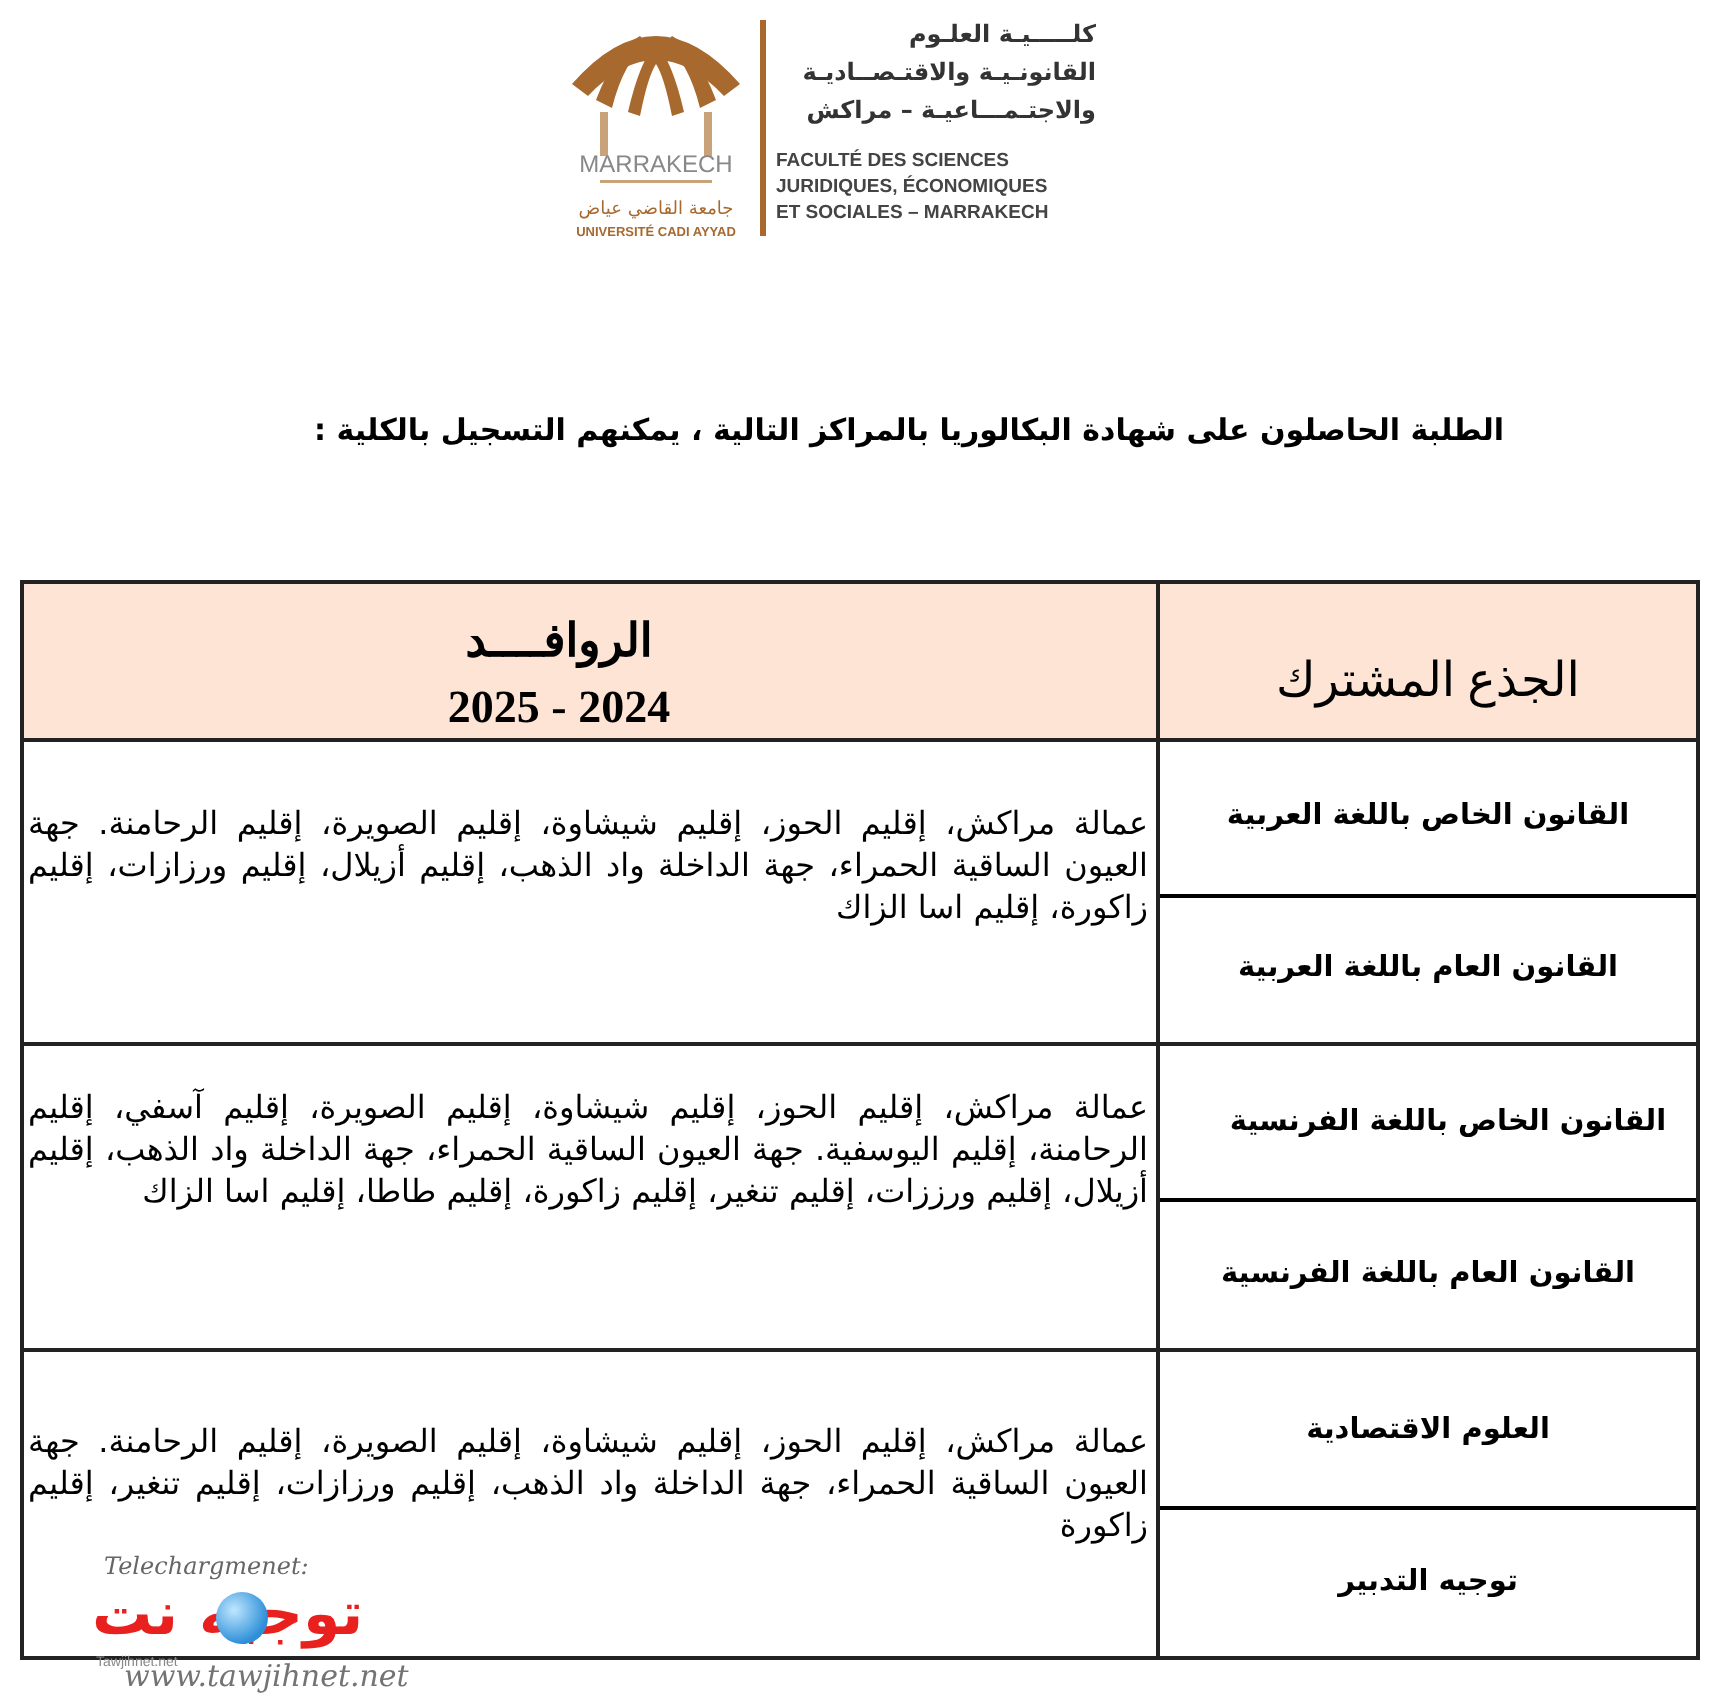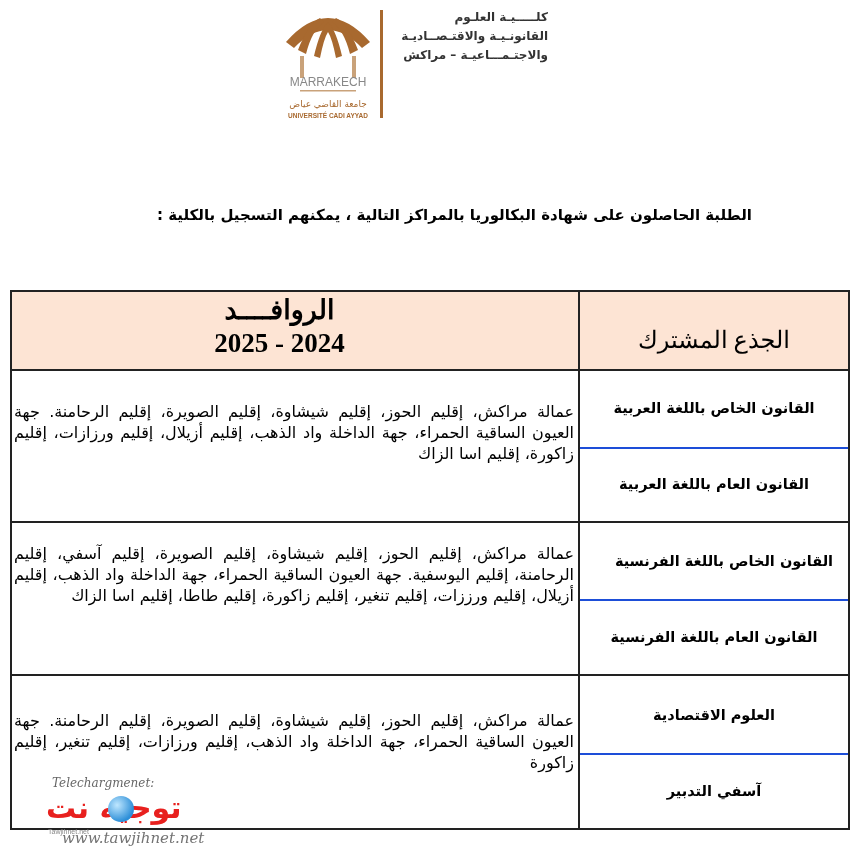--- a/index.html
+++ b/index.html
@@ -12,27 +12,27 @@
     .logo-ar { position: absolute; left: 110px; top: 4px; width: 160px; text-align: right; direction: rtl; font-family: "DejaVu Sans", sans-serif; font-weight: bold; font-size: 12px; line-height: 19px; color: #333; }
     .logo-fr { position: absolute; left: 110px; top: 70px; width: 165px; text-align: left; font-family: "Liberation Sans", sans-serif; font-weight: bold; font-size: 9.5px; line-height: 13px; color: #444; }
 
     
     .intro { position: absolute; left: 60px; top: 202px; width: 692px; text-align: right; direction: rtl; font-family: "DejaVu Sans", sans-serif; font-weight: bold; font-size: 15px; line-height: 26px; }
 
     
     .tbl { position: absolute; left: 10px; top: 290px; width: 840px; height: 540px; border: 2px solid #222; box-sizing: border-box; }
     .hdr { position: absolute; left: 0; top: 0; right: 0; height: 77px; background: #fde4d4; border-bottom: 2px solid #222; }
     .col-divider { position: absolute; left: 566px; top: 0; bottom: 0; width: 2px; background: #222; }
-    .hdr-left { position: absolute; left: 0; top: 0; width: 535px; height: 77px; text-align: center; font-family: "Liberation Serif", serif; font-weight: bold; font-size: 27px; line-height: 33px; padding-top: 2px; box-sizing: border-box; }
+    .hdr-left { position: absolute; left: 0; top: 0; width: 535px; height: 77px; text-align: center; font-family: "Liberation Serif", serif; font-weight: bold; font-size: 23px; line-height: 33px; padding-top: 12px; box-sizing: border-box; }
     .hdr-right { position: absolute; left: 568px; right: 0; top: 16px; height: 64px; display: flex; align-items: center; justify-content: center; font-family: "Liberation Serif", serif; font-weight: normal; font-size: 24px; direction: rtl; }
 
     .grp { position: absolute; left: 0; right: 0; border-bottom: 2px solid #222; box-sizing: border-box; }
     .grp.last { border-bottom: none; }
     .sub { position: absolute; left: 568px; right: 0; display: flex; align-items: center; justify-content: center; direction: rtl; font-family: "DejaVu Sans", sans-serif; font-weight: bold; font-size: 14.5px; }
-    .sub.top { top: 0; border-bottom: 2px solid #1d4ed8; }
+    .sub.top { top: 0; border-bottom: 2px solid #000000; }
     .cell-text { position: absolute; left: 2px; width: 560px; direction: rtl; text-align: justify; text-align-last: right; font-family: "DejaVu Sans", sans-serif; font-size: 16px; line-height: 21px; }
 
     
     .wm { position: absolute; left: 40px; top: 740px; width: 170px; height: 70px; margin-top: 36px; }
     .wm-label { position: absolute; left: 12px; top: 0; font-family: "DejaVu Serif", serif; font-style: italic; font-size: 12px; color: #666; }
     .wm-brand { position: absolute; left: 6px; top: 14px; font-family: "DejaVu Sans", sans-serif; font-weight: bold; font-size: 30px; color: #e8201e; direction: rtl; letter-spacing: -1px; }
     .wm-globe { position: absolute; left: 68px; top: 20px; width: 26px; height: 26px; border-radius: 50%; background: radial-gradient(circle at 35% 35%, #bfe7ff, #2d8fd8 70%); }
     .wm-small { position: absolute; left: 8px; top: 52px; font-size: 7px; color: #888; }
     .wm-url { position: absolute; left: 62px; top: 829px; font-family: "DejaVu Serif", serif; font-style: italic; font-size: 15px; color: #737373; }
   </style>
@@ -51,20 +51,25 @@
     <rect x="22" y="86" width="56" height="1.5" fill="#c9a27a"></rect>
     <text x="50" y="103" text-anchor="middle" font-family="DejaVu Sans, sans-serif" font-size="9" fill="#a8692f" direction="rtl">جامعة القاضي عياض</text>
     <text x="50" y="114" text-anchor="middle" font-family="Liberation Sans, sans-serif" font-size="6.5" fill="#a8692f" font-weight="bold">UNIVERSITÉ CADI AYYAD</text>
   </svg>
   <div class="logo-divider"></div>
   <div class="logo-ar">
     <div>كلـــــيـة العلـوم</div>
     <div>القانونـيـة والاقتـصــاديـة</div>
     <div>والاجتـمـــاعيـة – مراكش</div>
   </div>
+  <div class="logo-fr">
+    <div>FACULTÉ DES SCIENCES</div>
+    <div>JURIDIQUES, ÉCONOMIQUES</div>
+    <div>ET SOCIALES – MARRAKECH</div>
+  </div>
 </div>
 
 <div class="intro">الطلبة الحاصلون على شهادة البكالوريا بالمراكز التالية ، يمكنهم التسجيل بالكلية :</div>
 
 <div class="tbl">
   <div class="hdr">
     <div class="hdr-left">
       <div style="direction:rtl;">الروافــــد</div>
       <div style="direction:ltr;">2025 - 2024</div>
     </div>
@@ -78,21 +83,21 @@
   </div>
 
   <div class="grp" style="top:231px; height:153px;">
     <div class="sub top" style="height:76px;padding-left:20px;">القانون الخاص باللغة الفرنسية</div>
     <div class="sub" style="top:76px; height:75px;border-radius:32px;">القانون العام باللغة الفرنسية</div>
     <div class="cell-text" style="top:20px;">عمالة مراكش، إقليم الحوز، إقليم شيشاوة، إقليم الصويرة، إقليم آسفي، إقليم الرحامنة، إقليم اليوسفية. جهة العيون الساقية الحمراء، جهة الداخلة واد الذهب، إقليم أزيلال، إقليم ورززات، إقليم تنغير، إقليم زاكورة، إقليم طاطا، إقليم اسا الزاك</div>
   </div>
 
   <div class="grp last" style="top:384px; height:152px;">
     <div class="sub top" style="height:77px;">العلوم الاقتصادية</div>
-    <div class="sub" style="top:77px; height:75px;">آسفي التدبير</div>
+    <div class="sub" style="top:77px; height:75px;">توجيه التدبير</div>
     <div class="cell-text" style="top:34px;">عمالة مراكش، إقليم الحوز، إقليم شيشاوة، إقليم الصويرة، إقليم الرحامنة. جهة العيون الساقية الحمراء، جهة الداخلة واد الذهب، إقليم ورزازات، إقليم تنغير، إقليم زاكورة</div>
   </div>
 
   <div class="col-divider"></div>
 </div>
 
 <div class="wm">
   <div class="wm-label">Telechargmenet:</div>
   <div class="wm-brand">توجيه نت</div>
   <div class="wm-globe"></div>

